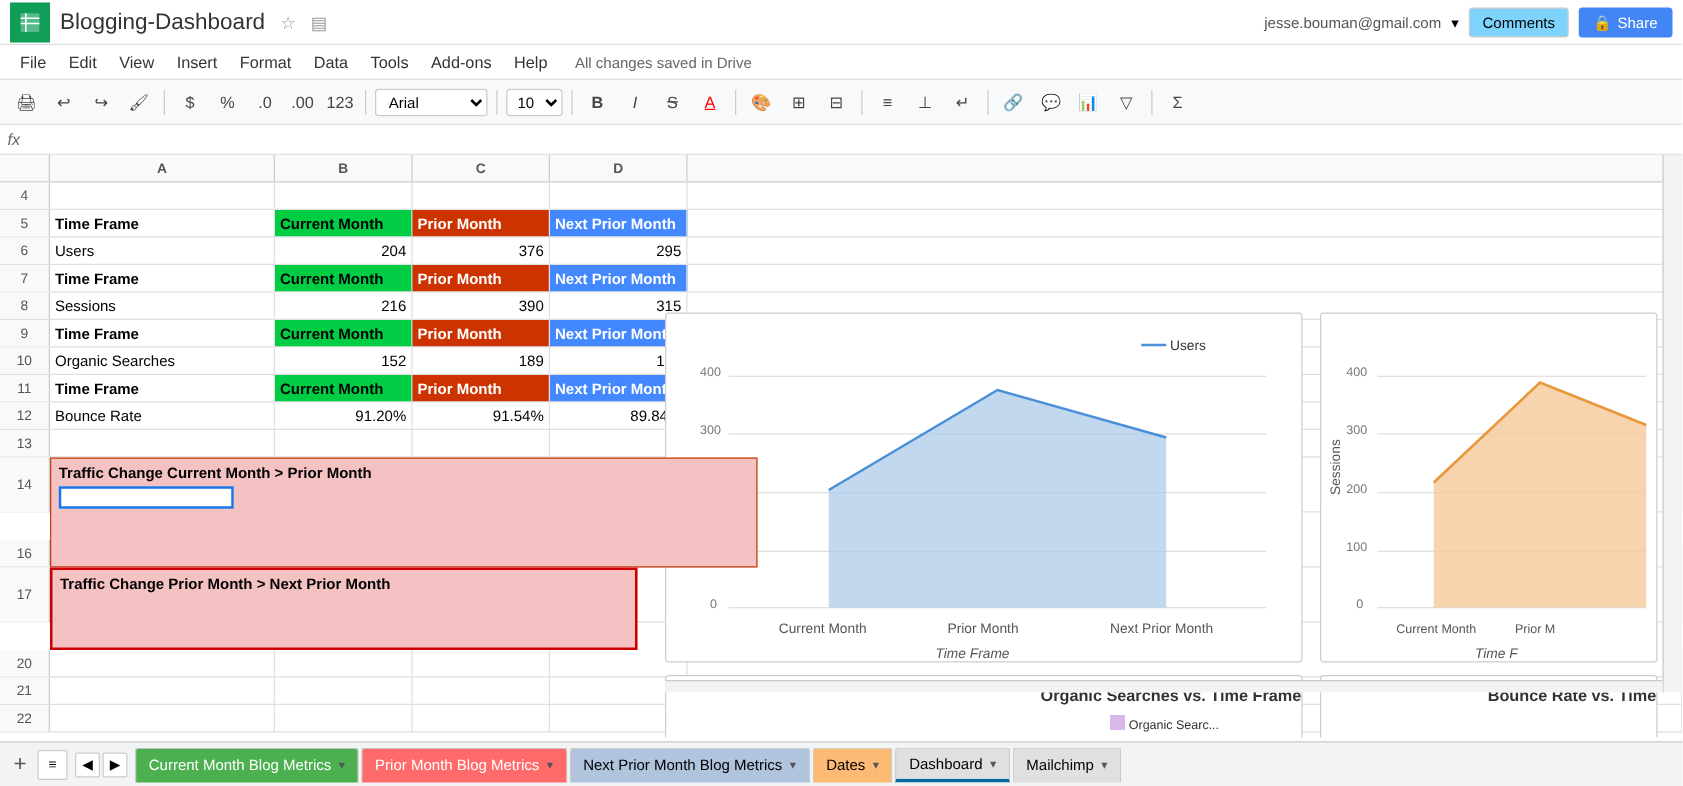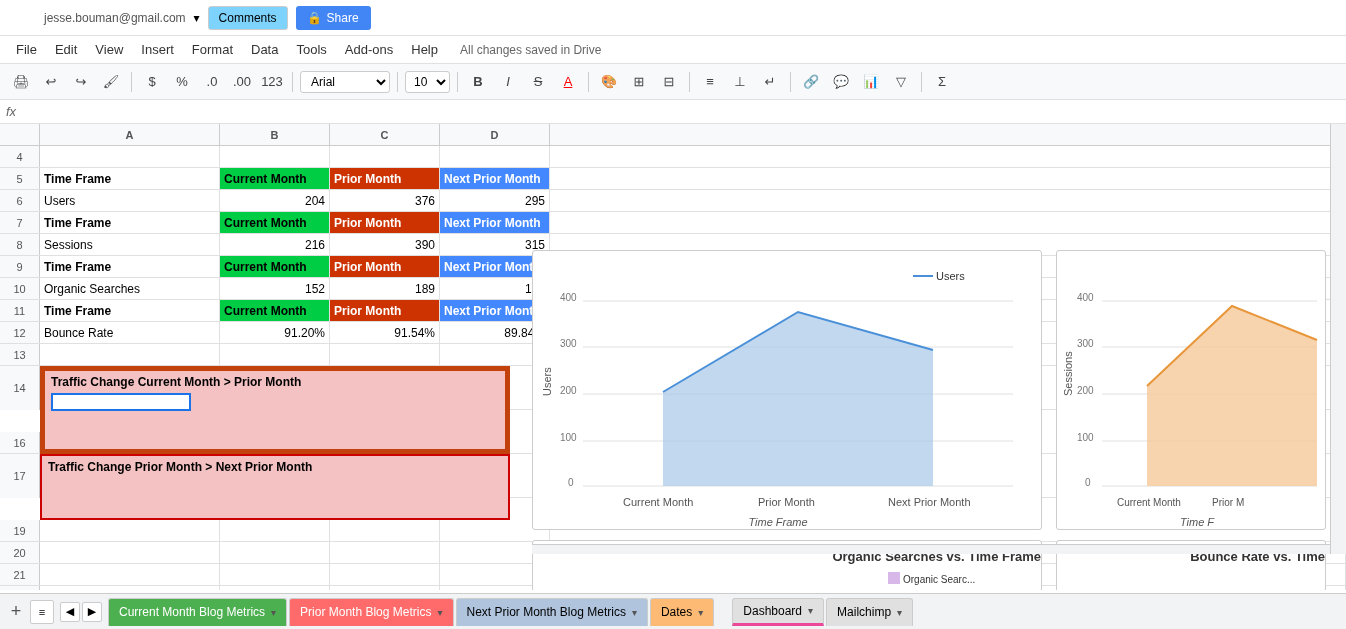--- a/index.html
+++ b/index.html
@@ -137,21 +137,21 @@
       border-radius: 3px 3px 0 0; font-size: 12px; cursor: pointer; border: 1px solid #ccc;
       border-bottom: none; white-space: nowrap; position: relative;
     }
     .sheet-tab .tab-arrow {
       margin-left: 6px; font-size: 10px; color: #555;
     }
     .tab-current-month { background: #4caf50; color: #fff; }
     .tab-prior-month { background: #ff6b6b; color: #fff; }
     .tab-next-prior { background: #b0c4de; color: #000; }
     .tab-dates { background: #fdba74; color: #000; }
-    .tab-dashboard { background: #e0e0e0; color: #000; border-bottom: 3px solid #ec4899; margin-left: 16px; }
+    .tab-dashboard { background: #e0e0e0; color: #000; border-bottom: 3px solid #0369a1; }
     .tab-mailchimp { background: #e0e0e0; color: #000; }
 
     .nav-arrows { display: flex; gap: 2px; margin: 0 4px; }
     .nav-arrow-btn {
       width: 20px; height: 20px; border: 1px solid #ccc; background: #fff;
       display: flex; align-items: center; justify-content: center;
       cursor: pointer; font-size: 11px; border-radius: 2px;
     }
     .add-sheet-btn {
       width: 24px; height: 24px; border: none; background: transparent;
@@ -165,20 +165,33 @@
     }
 
     
     #right-scroll { position: absolute; bottom: 36px; right: 0; width: 16px; height: 430px; background: #f1f3f4; border-left: 1px solid #ccc; }
     #bottom-scroll { position: absolute; bottom: 36px; left: 532px; right: 16px; height: 10px; background: #f1f3f4; border-top: 1px solid #ccc; }
   </style>
 </head>
 <body>
 
 <div id="top-bar">
+  <div id="title-area">
+    <div id="app-icon">
+      <svg viewBox="0 0 24 24" fill="white">
+          <rect x="3" y="3" width="18" height="18" rx="1" fill="white" opacity="0.3"></rect>
+          <line x1="3" y1="8" x2="21" y2="8" stroke="white" stroke-width="1.5"></line>
+          <line x1="3" y1="13" x2="21" y2="13" stroke="white" stroke-width="1.5"></line>
+          <line x1="8" y1="3" x2="8" y2="21" stroke="white" stroke-width="1.5"></line>
+        </svg>
+    </div>
+    <span id="doc-title">Blogging-Dashboard</span>
+    <span id="star-icon">☆</span>
+    <span id="folder-icon">▤</span>
+  </div>
   <div id="user-area">
     <span id="user-email">jesse.bouman@gmail.com</span>
     <span>▾</span>
     <button id="comments-btn">Comments</button>
     <button id="share-btn">
       <span>🔒</span>
       <span>Share</span>
     </button>
   </div>
 </div>
@@ -348,21 +361,21 @@
       <div class="row-num">13</div>
       <div class="cell w-a"></div>
       <div class="cell w-b"></div>
       <div class="cell w-c"></div>
       <div class="cell w-d"></div>
       <div class="cell" style="flex:1"></div>
     </div>
 
     <div class="grid-row" style="height: 44px; position:relative;">
       <div class="row-num" style="height:44px; line-height:44px;">14</div>
-      <div style="position:absolute; left:40px; top:0; width:470px; height:88px; background:#f4c2c2; border: 5px solid #c2410c; z-index:2; display:flex; flex-direction:column; padding:4px 6px;">
+      <div style="position:absolute; left:40px; top:0; width:566px; height:88px; background:#f4c2c2; border: 1px solid #c2410c; z-index:2; display:flex; flex-direction:column; padding:4px 6px;">
         <div style="font-weight:bold; font-size:12px;">Traffic Change Current Month &gt; Prior Month</div>
         <div style="margin-top:4px; display:flex; align-items:center;">
           <div style="width:140px; height:18px; border:2px solid #1a73e8; background:white;"></div>
         </div>
       </div>
       <div class="cell" style="flex:1"></div>
     </div>
 
     <div class="grid-row" style="height:22px; visibility:hidden;">
       <div class="row-num">15</div>
@@ -383,28 +396,20 @@
         <div style="font-weight:bold; font-size:12px;">Traffic Change Prior Month &gt; Next Prior Month</div>
       </div>
       <div class="cell" style="flex:1"></div>
     </div>
 
     <div class="grid-row" style="height:22px; visibility:hidden;">
       <div class="row-num">18</div>
     </div>
 
     <div class="grid-row">
-      <div class="row-num">19</div>
-      <div class="cell w-a"></div>
-      <div class="cell w-b"></div>
-      <div class="cell w-c"></div>
-      <div class="cell w-d"></div>
-      <div class="cell" style="flex:1"></div>
-    </div>
-    <div class="grid-row">
       <div class="row-num">20</div>
       <div class="cell w-a"></div>
       <div class="cell w-b"></div>
       <div class="cell w-c"></div>
       <div class="cell w-d"></div>
       <div class="cell" style="flex:1"></div>
     </div>
     <div class="grid-row">
       <div class="row-num">21</div>
       <div class="cell w-a"></div>

